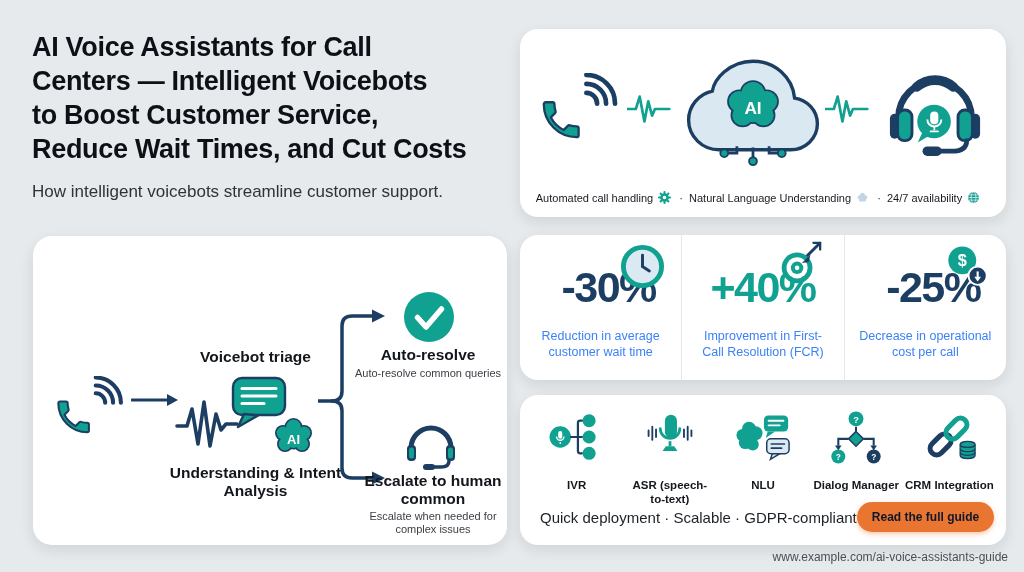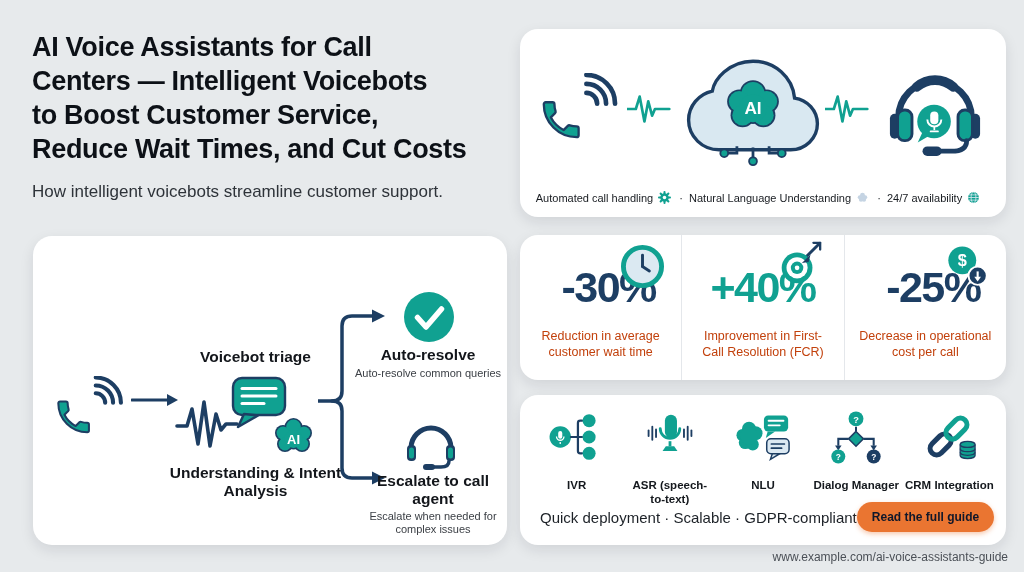--- a/index.html
+++ b/index.html
@@ -40,21 +40,21 @@
   .auto-desc{ left:320px; top:131px; width:150px; }
   .esc-title{ left:330px; top:236px; width:140px; font-size:15.5px; line-height:1.15; }
   .esc-desc{ left:325px; top:274px; width:150px; }
 
   
   .stat{ flex:1 1 0; position:relative; text-align:center; padding-top:31px; }
   .stat + .stat{ border-left:1px solid #e4e7eb; }
   .stat-icon{ position:absolute; top:9px; right:16px; }
   .stat-value{ font-size:43px; line-height:1; font-weight:700; letter-spacing:-1.5px; }
   .v-navy{ color:#1d3e63;padding-left:16px; } .v-teal{ color:#10a191; }
-  .stat-cap{ margin-top:20px; padding:0 12px; font-size:12.5px; line-height:1.25; color:#c2410c; }
+  .stat-cap{ margin-top:20px; padding:0 12px; font-size:12.5px; line-height:1.25; color:#3b82f6; }
 
   
   .tech-row{ display:flex; padding:14px 10px 0; }
   .tech-item{ flex:1 1 0; text-align:center; padding:0 2px; }
   .tech-icon-box{ height:56px; display:flex; align-items:center; justify-content:center; }
   .tech-label{ margin-top:14px; font-size:11.5px; font-weight:700; color:#14181d; line-height:1.2; }
   .tech-footer{ position:absolute; left:20px; right:16px; bottom:13px;
                 display:flex; align-items:center; justify-content:space-between; }
   .tagline{ font-size:15px; color:#1c2127; white-space:nowrap; }
   .cta{ background:#ea7531; color:#0f172a; border:none; font-weight:700; font-size:12px;
@@ -267,21 +267,21 @@
 
     <svg class="fl" style="left:370px; top:182px;" width="56" height="52" viewBox="0 0 56 52">
       <path d="M8 30 A20 20 0 0 1 48 30" fill="none" stroke="#1d3e63" stroke-width="5"></path>
       <rect x="4" y="27" width="9" height="16" rx="4" fill="#1d3e63"></rect>
       <rect x="43" y="27" width="9" height="16" rx="4" fill="#1d3e63"></rect>
       <rect x="6" y="29.5" width="5" height="11" rx="2.5" fill="#10a191"></rect>
       <rect x="45" y="29.5" width="5" height="11" rx="2.5" fill="#10a191"></rect>
       <path d="M46 43 Q46 49 38 49 H30" fill="none" stroke="#1d3e63" stroke-width="3.5" stroke-linecap="round"></path>
       <rect x="20" y="46" width="12" height="6" rx="3" fill="#1d3e63"></rect>
     </svg>
-    <div class="fl fl-label esc-title">Escalate to call agent</div>
+    <div class="fl fl-label esc-title">Escalate to human common</div>
     <div class="fl fl-desc esc-desc">Escalate when needed for complex issues</div>
   </div>
 
   <div class="card card-stats">
     <div class="stat">
       <svg class="stat-icon" width="45" height="45" viewBox="0 0 46 46">
         <circle cx="23" cy="23" r="19.5" fill="#dbe9f2" stroke="#10a191" stroke-width="5"></circle>
         <g stroke="#1d3e63" stroke-width="3" stroke-linecap="round">
           <line x1="23" y1="23" x2="23" y2="11.5"></line>
             <line x1="23" y1="23" x2="30" y2="27.5"></line>

